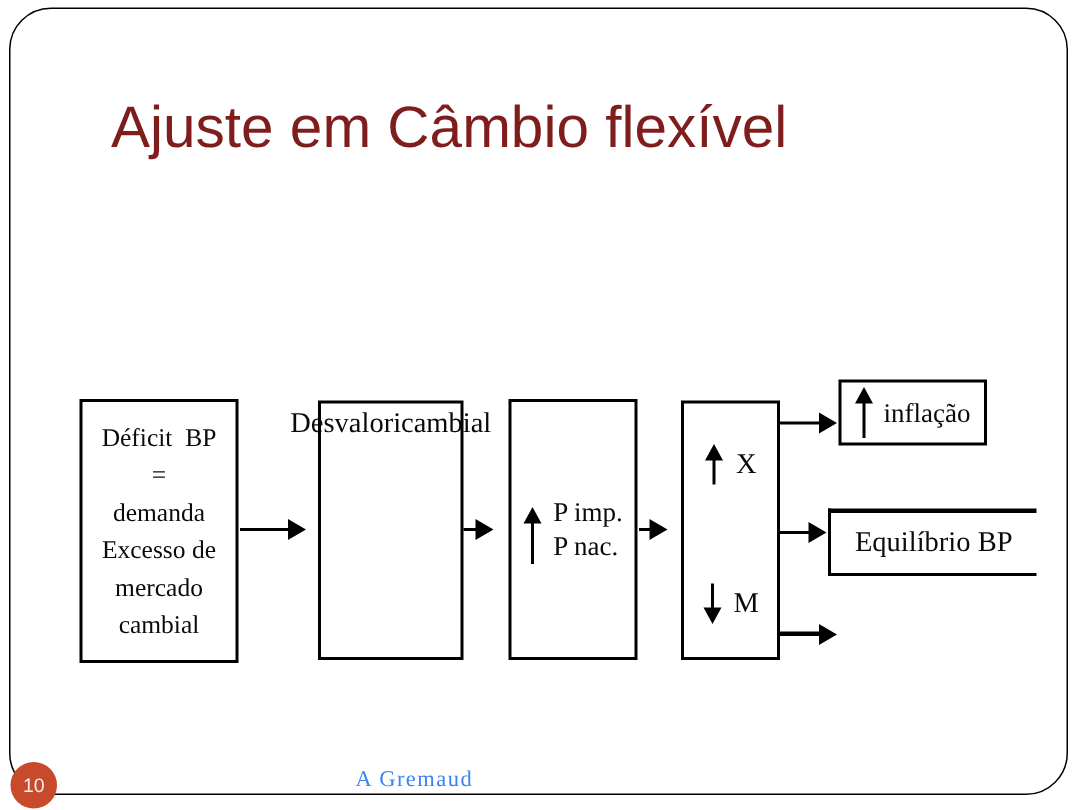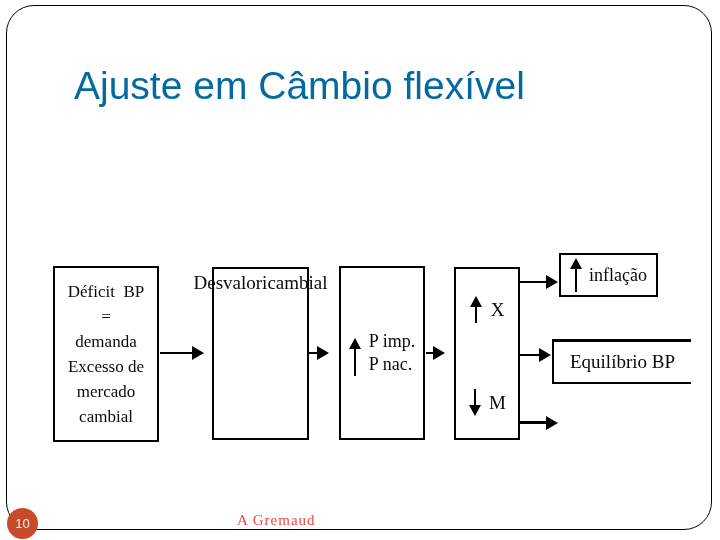--- a/index.html
+++ b/index.html
@@ -11,21 +11,21 @@
   .slide { position:absolute; left:0; top:0; width:720px; height:540px; background:#fff; }
 
   .slide-frame {
     position:absolute; left:6px; top:5px; width:706px; height:525px;
     border:1px solid #000; border-radius:28px; box-sizing:border-box;
   }
 
   .title {
     position:absolute; left:74px; top:64px; margin:0;
     font-family:"Liberation Sans", sans-serif; font-weight:400;
-    font-size:39px; color:#0369a1; letter-spacing:0px; white-space:nowrap;
+    font-size:39px; color:#7f1d1d; letter-spacing:0px; white-space:nowrap;
   }
 
   .box {
     position:absolute; border:2px solid #000; background:#fff;
     box-sizing:border-box; color:#0a0a0a; text-align:center;
   }
   .box-deficit { left:53px; top:266px; width:106px; height:176px; font-size:17px; line-height:25px; padding-top:11px; }
   .box-deficit .bline { white-space:pre-wrap; }
   .box-desval  { left:212px; top:267px; width:97px; height:173px; font-size:19px; line-height:28px;
                  display:flex; flex-direction:row; justify-content:center; }
@@ -63,21 +63,21 @@
   .h27 { height:27px; } .h34 { height:34px; } .h38 { height:38px; }
 
   .page-badge {
     position:absolute; left:7px; top:508px; width:31px; height:31px;
     border-radius:50%; background:#c74a2b; color:#f5efec;
     display:flex; align-items:center; justify-content:center;
     font-family:"Liberation Sans", sans-serif; font-size:13px;
   }
 
   .footer {
-    position:absolute; left:237px; top:512px; font-size:15px; color:#ef4444;
+    position:absolute; left:237px; top:512px; font-size:15px; color:#3b82f6;
     letter-spacing:1px; white-space:nowrap;
   }
 </style>
 </head>
 <body>
 
 <div class="slide">
 
   <div class="slide-frame"></div>
 

